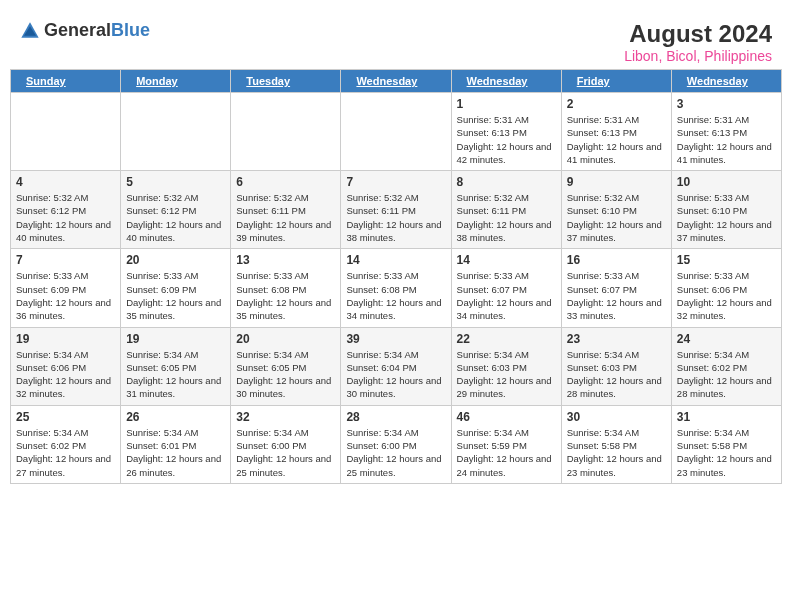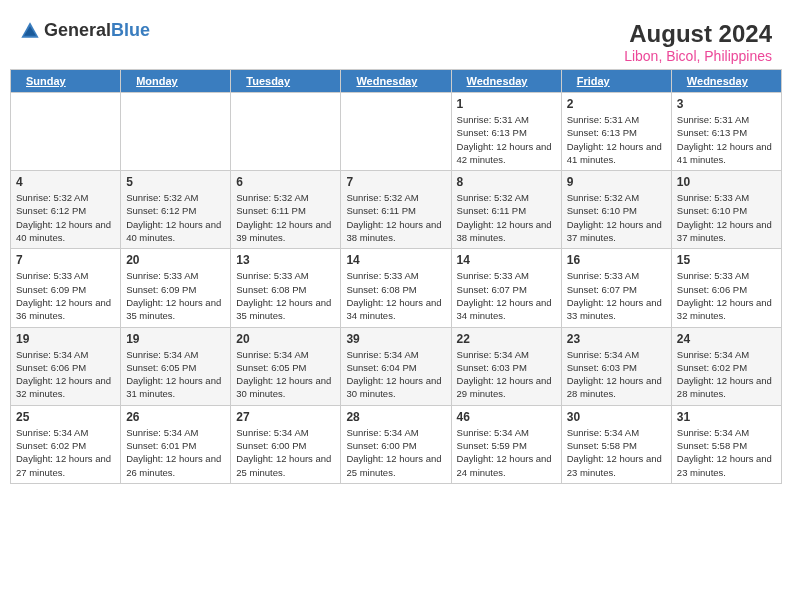--- a/index.html
+++ b/index.html
@@ -283,21 +283,21 @@
 Sunset: 6:02 PM
 Daylight: 12 hours and 27 minutes.</div>
         </td>
         <td>
           <span class="day-number">26</span>
           <div class="day-info" style="white-space: pre-line;">Sunrise: 5:34 AM
 Sunset: 6:01 PM
 Daylight: 12 hours and 26 minutes.</div>
         </td>
         <td>
-          <span class="day-number">27</span>
+          <span class="day-number">32</span>
           <div class="day-info" style="white-space: pre-line;">Sunrise: 5:34 AM
 Sunset: 6:00 PM
 Daylight: 12 hours and 25 minutes.</div>
         </td>
         <td>
           <span class="day-number">28</span>
           <div class="day-info" style="white-space: pre-line;">Sunrise: 5:34 AM
 Sunset: 6:00 PM
 Daylight: 12 hours and 25 minutes.</div>
         </td>

